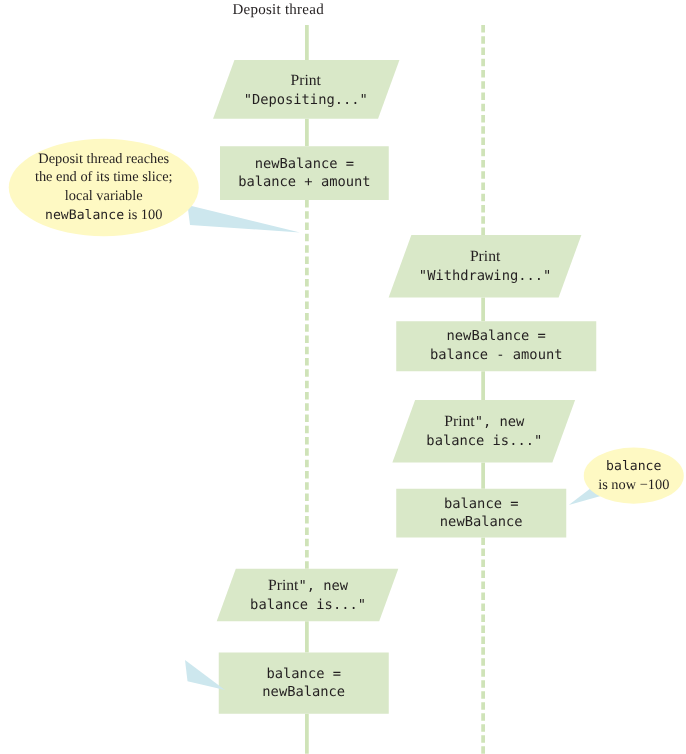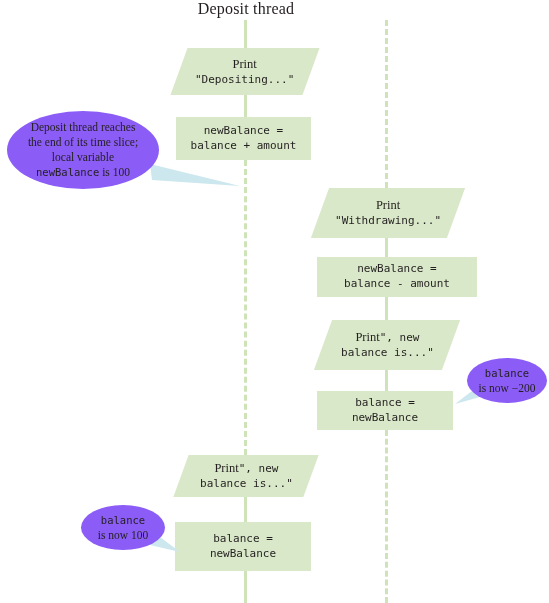--- a/index.html
+++ b/index.html
@@ -8,24 +8,24 @@
     background:#ffffff;
     font-family:"Liberation Serif", serif;
     overflow:hidden;
   }
   .stage{position:absolute;left:0;top:0;width:549px;height:603px;}
 
   
   .col-header{
     position:absolute;
     font-family:"Liberation Serif", serif;
-    font-size:16px;
+    font-size:12px;
     color:#231f20;
     white-space:nowrap;
-    text-align:center;
+    text-align:left;
     letter-spacing:.2px;
   }
 
   
   .lifeline{
     position:absolute;
     width:3px;
     background:#cfe3b8;
   }
   .lifeline.dashed{
@@ -59,21 +59,21 @@
     white-space:pre;
   }
   .shape-text .ser{
     font-family:"Liberation Serif", serif;
     font-size:12.5px;
   }
 
   
   .callout{
     position:absolute;
-    background:#8b5cf6;
+    background:#fef9c3;
     border-radius:50%;
     display:flex;
     align-items:center;
     justify-content:center;
     text-align:center;
   }
   .callout-text{
     font-family:"Liberation Serif", serif;
     font-size:11.5px;
     color:#231f20;
@@ -168,26 +168,22 @@
 <span class="mono">newBalance</span><span> is 100</span></div>
   </div>
 
   <div class="tail" style="left:0;top:0;">
     <svg width="549" height="603" viewBox="0 0 549 603">
       <path d="M 489,378 L 455,404 L 487,395 Z" fill="#cde7ee"></path>
     </svg>
   </div>
   <div class="callout" style="left:467px;top:358px;width:80px;height:45px;">
     <div class="callout-text"><span class="mono">balance</span>
-<span>is now −200</span></div>
+<span>is now −100</span></div>
   </div>
 
   <div class="tail" style="left:0;top:0;">
     <svg width="549" height="603" viewBox="0 0 549 603">
       <path d="M 148,528 L 180,552 L 150,545 Z" fill="#cde7ee"></path>
     </svg>
   </div>
-  <div class="callout" style="left:81px;top:505px;width:84px;height:45px;">
-    <div class="callout-text"><span class="mono">balance</span>
-<span>is now 100</span></div>
-  </div>
 
 </div>
 
 </body></html>

